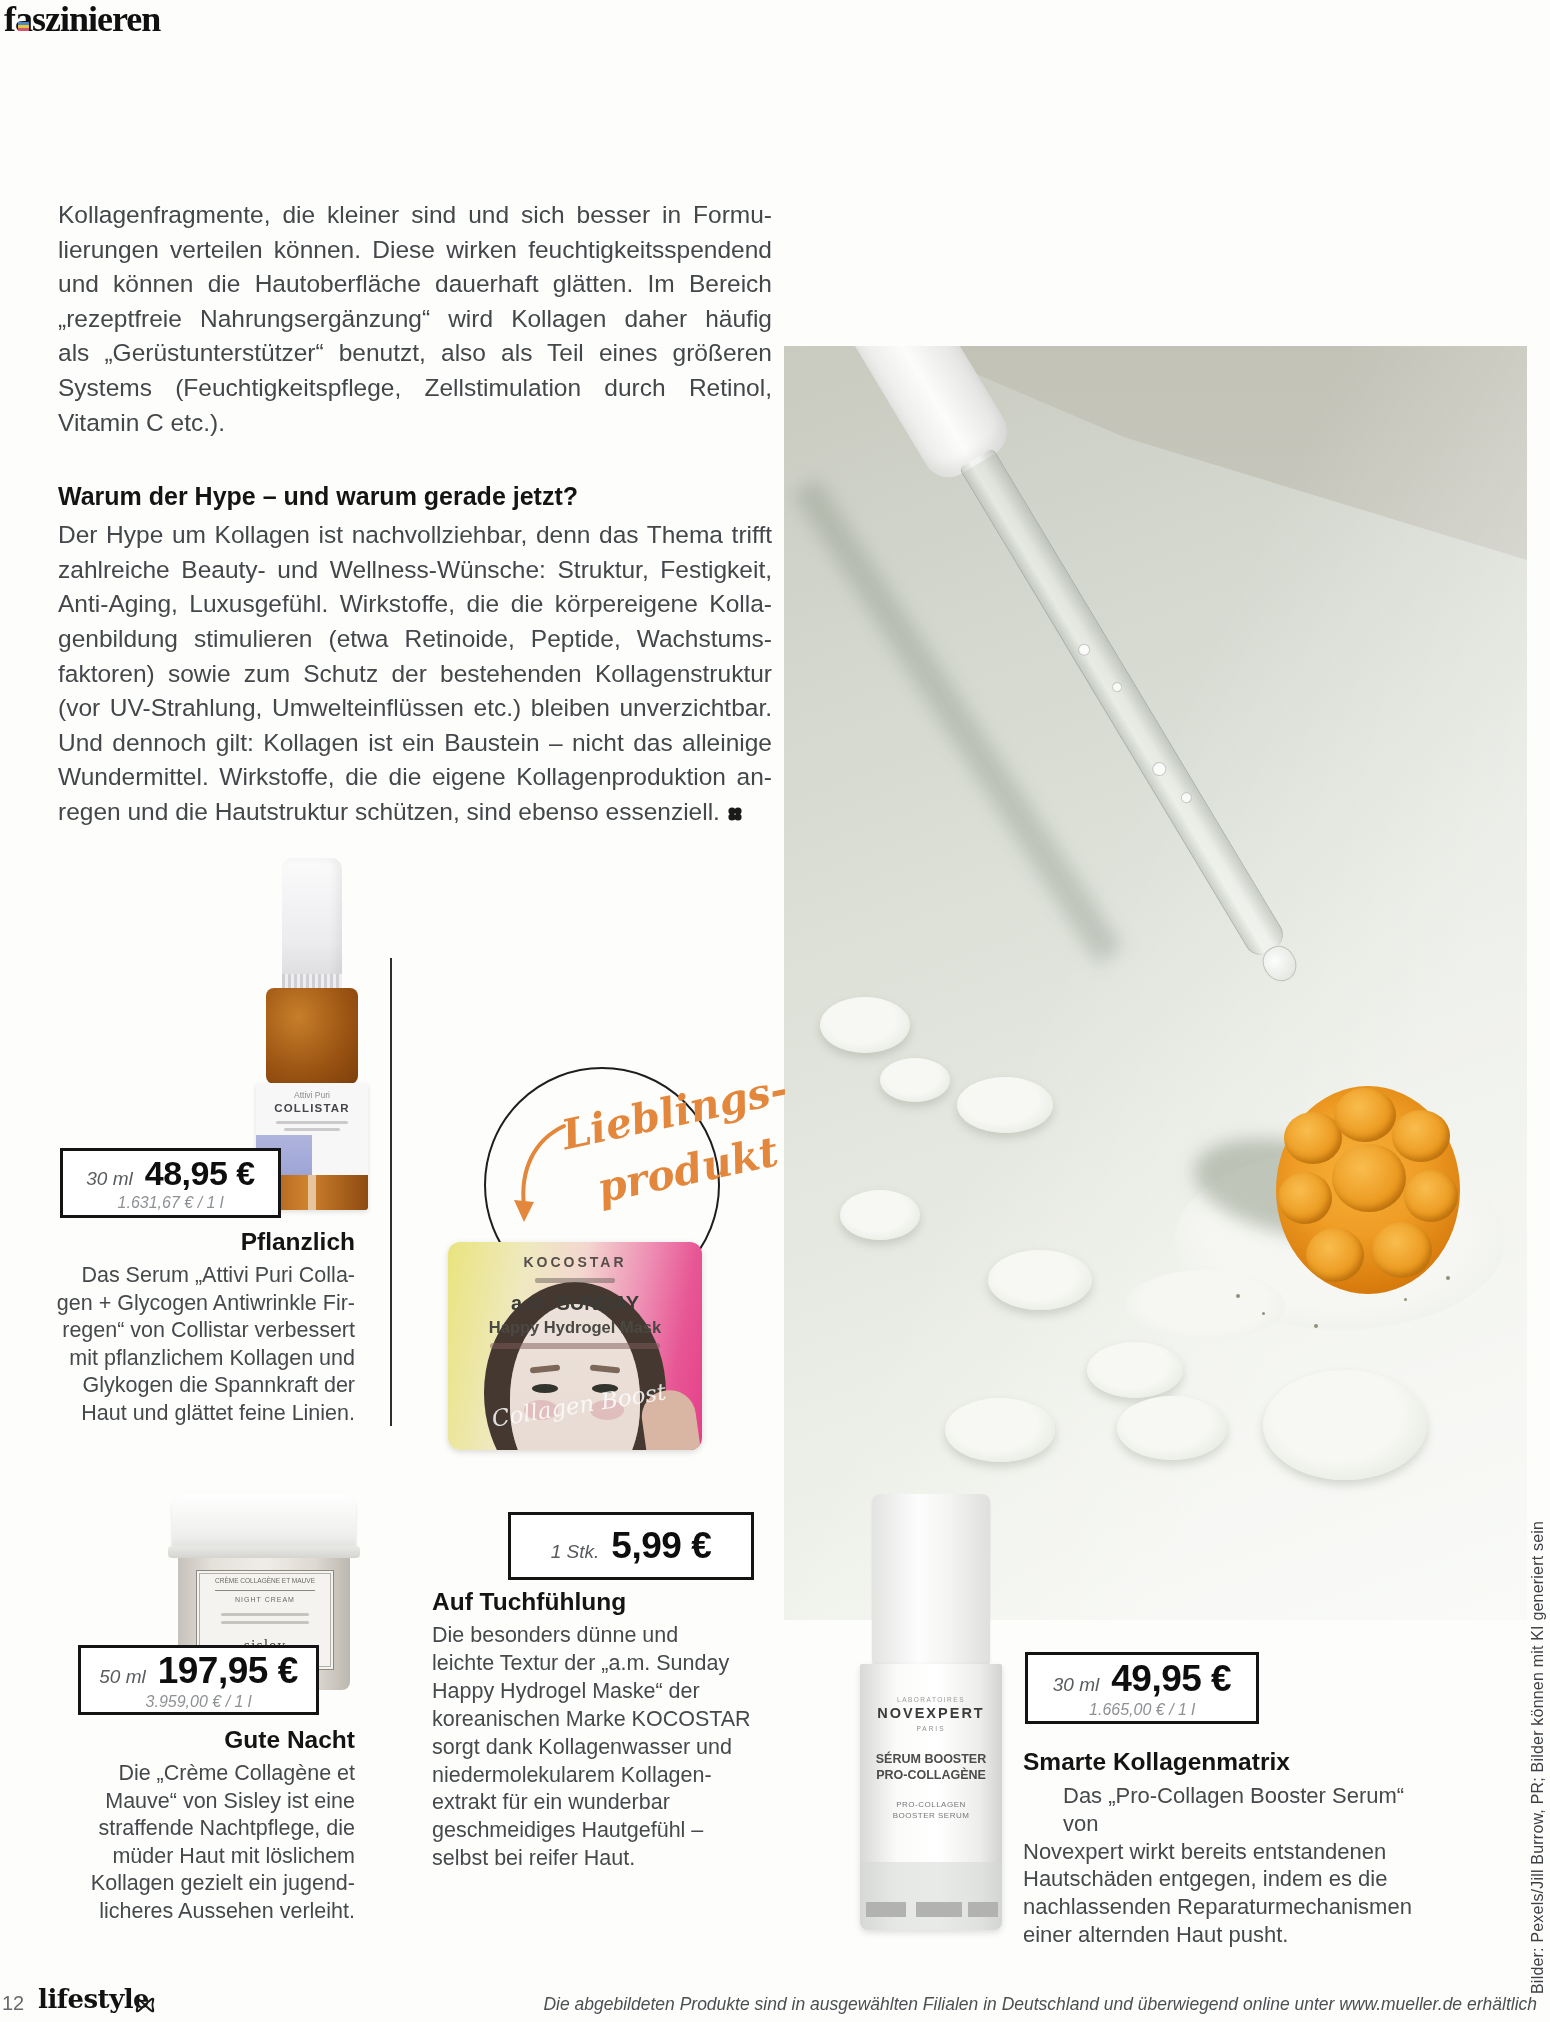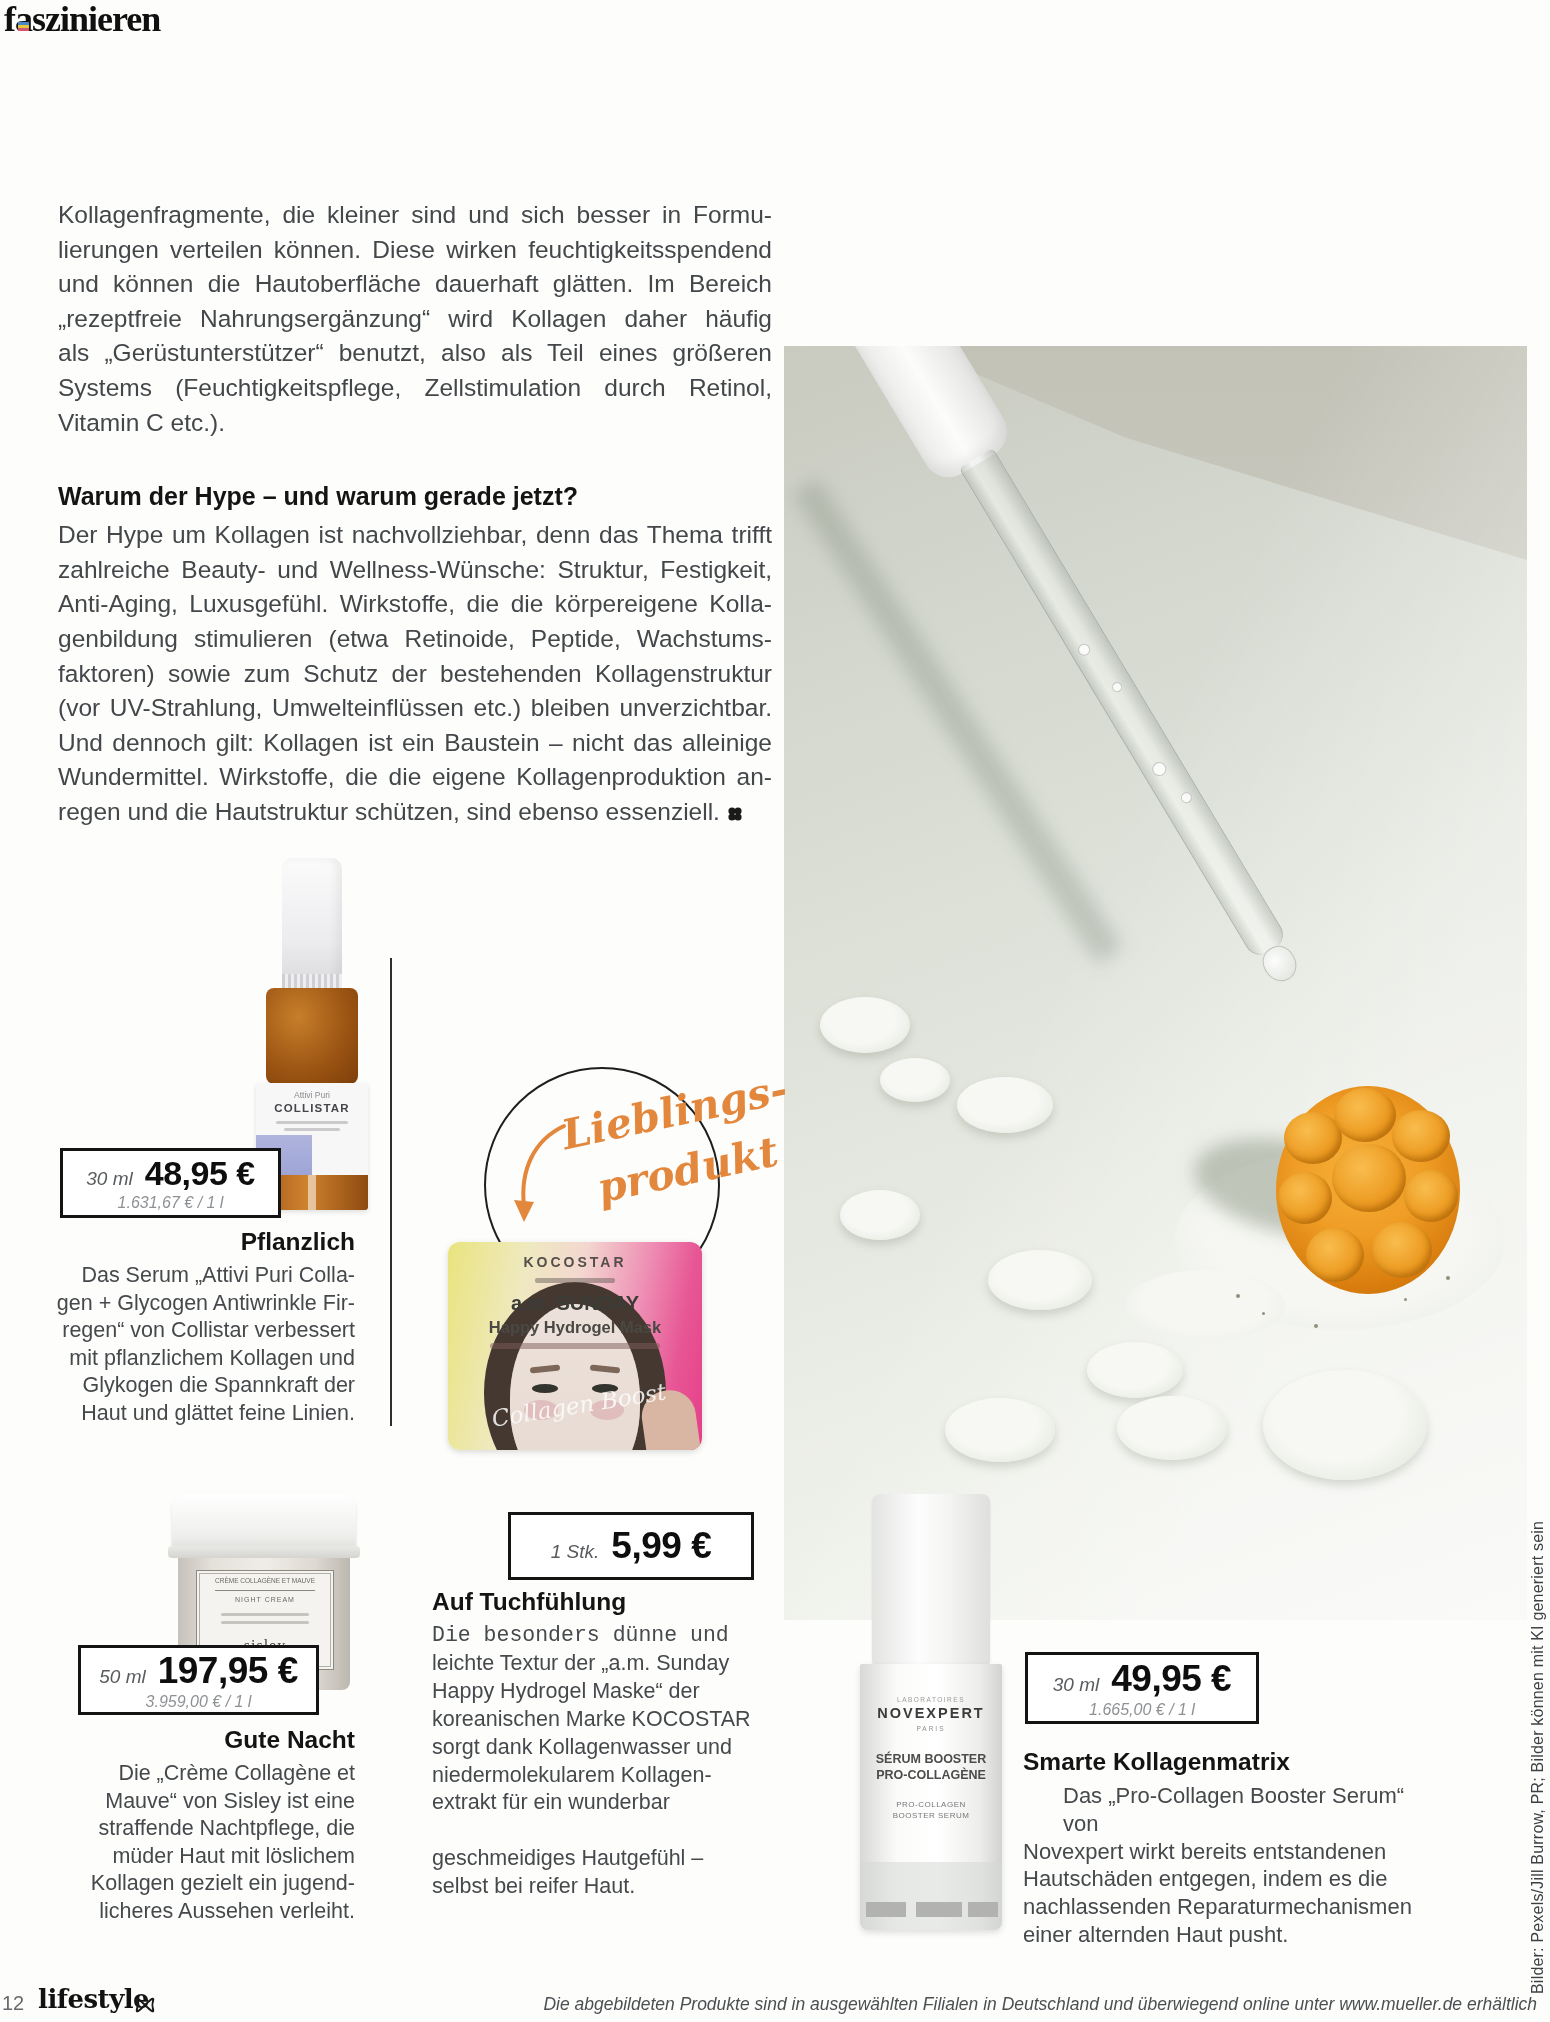--- a/index.html
+++ b/index.html
@@ -325,28 +325,28 @@
 
   <div class="abs price-box" style="left:508px;top:1512px;width:240px;height:62px;">
     <div class="pb-row">
       <span class="pb-size">1 Stk.</span>
       <span class="pb-price big">5,99 €</span>
     </div>
   </div>
 
   <div class="abs pblock" style="left:432px;top:1588px;width:336px;">
     <div class="pheading">Auf Tuchfühlung</div>
-    <div class="dline" style="line-height:27.9px;font-family:Liberation Mono, monospace;">Die besonders dünne und</div>
+    <div class="dline" style="line-height:27.9px;">Die besonders dünne und</div>
     <div class="dline" style="line-height:27.9px;">leichte Textur der „a.m. Sunday</div>
     <div class="dline" style="line-height:27.9px;">Happy Hydrogel Maske“ der</div>
     <div class="dline" style="line-height:27.9px;">koreanischen Marke KOCOSTAR</div>
     <div class="dline" style="line-height:27.9px;">sorgt dank Kollagenwasser und</div>
     <div class="dline" style="line-height:27.9px;">niedermolekularem Kollagen-</div>
     <div class="dline" style="line-height:27.9px;">extrakt für ein wunderbar</div>
-    <div class="dline" style="line-height:27.9px;margin-top:28px;">geschmeidiges Hautgefühl –</div>
+    <div class="dline" style="line-height:27.9px;">geschmeidiges Hautgefühl –</div>
     <div class="dline" style="line-height:27.9px;">selbst bei reifer Haut.</div>
   </div>
 
   <div class="abs si-jar">
     <div class="si-lid"></div>
     <div class="si-flange"></div>
     <div class="si-body"></div>
     <div class="si-label">
       <div class="si-l1">CRÈME COLLAGÈNE ET MAUVE</div>
       <div class="si-rule"></div>

